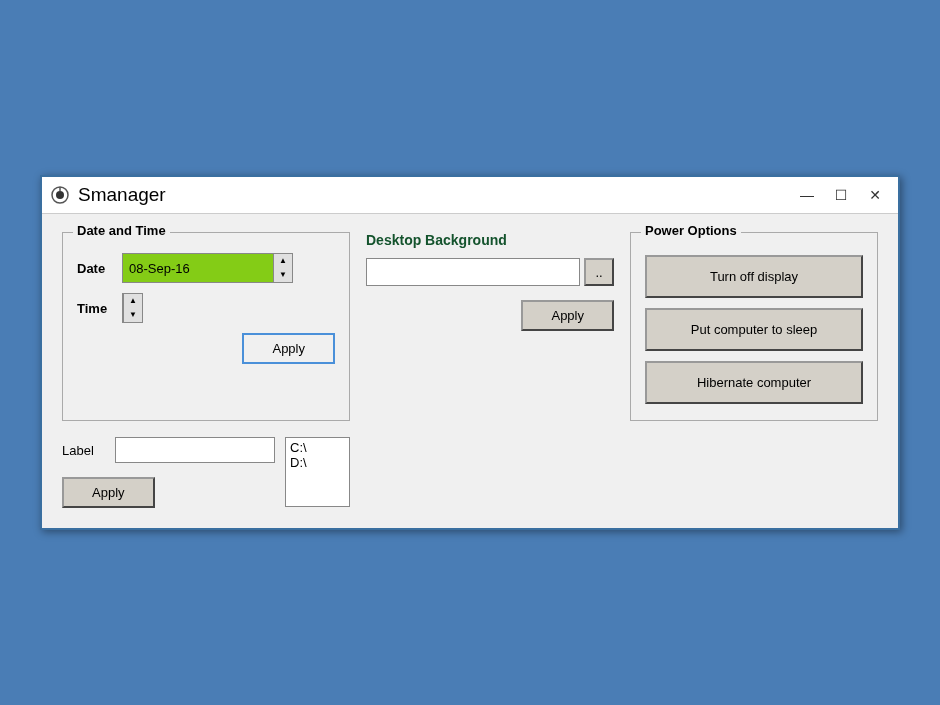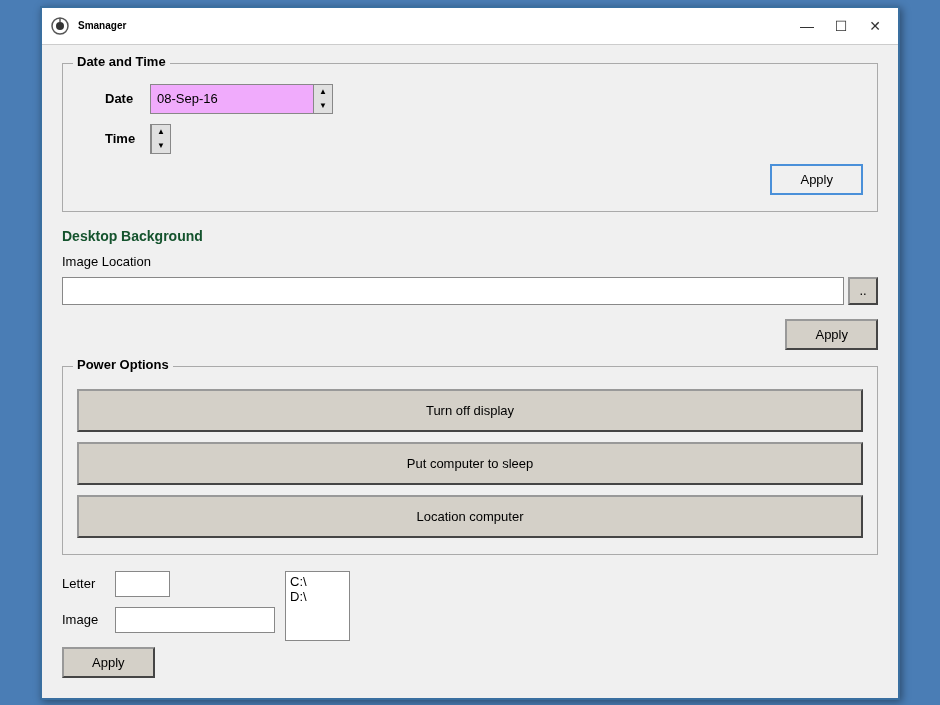--- a/index.html
+++ b/index.html
@@ -31,22 +31,22 @@
       width: 20px;
       height: 20px;
       margin-right: 8px;
       display: inline-flex;
       align-items: center;
       justify-content: center;
     }
     .title-bar-icon svg { width: 18px; height: 18px; }
     .title-bar-text {
       flex: 1;
-      font-size: 10px;
-      font-weight: bold;
+      font-size: 19px;
+      font-weight: normal;
     }
     .title-bar-controls {
       display: flex;
       gap: 4px;
     }
     .title-bar-btn {
       width: 30px;
       height: 24px;
       background: transparent;
       border: none;
@@ -54,21 +54,21 @@
       display: flex;
       align-items: center;
       justify-content: center;
       font-size: 14px;
       color: #333;
     }
 
     .content {
       padding: 18px 20px 20px 20px;
       display: grid;
-      grid-template-columns: 1fr;
+      grid-template-columns: 1fr 1fr 1fr;
       gap: 16px;
     }
 
     .panel {
       border: 1px solid #aaa;
       padding: 12px 14px 16px 14px;
       position: relative;
       background: #f0f0f0;
     }
     .panel-title {
@@ -103,22 +103,22 @@
       display: flex;
       align-items: stretch;
       border: 1px solid #888;
       background: white;
     }
     .dt-input {
       border: none;
       outline: none;
       padding: 3px 6px;
       font-size: 13px;
-      width: 162px;
-      background: #f0abfc;
+      width: 150px;
+      background: #84cc16;
     }
     .dt-spinner {
       display: flex;
       flex-direction: column;
       border-left: 1px solid #888;
     }
     .dt-spinner-btn {
       width: 18px;
       height: 14px;
       background: #e0e0e0;
@@ -275,21 +275,21 @@
       <button class="title-bar-btn">—</button>
       <button class="title-bar-btn">☐</button>
       <button class="title-bar-btn close">✕</button>
     </div>
   </div>
 
   <div class="content">
 
     <div class="panel">
       <span class="panel-title">Date and Time</span>
-      <div style="margin-top: 8px; margin-left: 28px;">
+      <div style="margin-top: 8px;">
         <div class="dt-row">
           <span class="dt-label">Date</span>
           <div class="dt-input-wrap">
             <input class="dt-input" type="text" value="08-Sep-16" style="">
             <div class="dt-spinner">
               <button class="dt-spinner-btn">▲</button>
               <button class="dt-spinner-btn">▼</button>
             </div>
           </div>
         </div>
@@ -304,49 +304,44 @@
         </div>
         <div class="dt-apply-row">
           <button class="btn-apply">Apply</button>
         </div>
       </div>
     </div>
 
     <div style="border: none; padding: 0;">
       <div class="panel-title-plain">Desktop Background</div>
       <div style="margin-top: 4px;">
-        <div class="image-loc-label">Image Location</div>
         <div class="image-loc-row">
           <input class="image-loc-input" type="text" style="">
           <button class="browse-btn">..</button>
         </div>
         <div class="db-apply-row">
           <button class="btn-apply-plain">Apply</button>
         </div>
       </div>
     </div>
 
     <div class="panel">
       <span class="panel-title">Power Options</span>
       <div style="margin-top: 10px;">
         <button class="power-btn">Turn off display</button>
         <button class="power-btn">Put computer to sleep</button>
-        <button class="power-btn">Location computer</button>
+        <button class="power-btn">Hibernate computer</button>
       </div>
     </div>
 
     <div style="border: none; padding: 0;">
       <div class="drive-content">
         <div class="drive-fields">
           <div class="drive-row">
-            <span class="drive-label-text">Letter</span>
-            <input class="drive-input-short" type="text" style="">
-          </div>
-          <div class="drive-row">
-            <span class="drive-label-text">Image</span>
+            <span class="drive-label-text">Label</span>
             <input class="drive-input-long" type="text" style="">
           </div>
           <div class="drive-apply-row">
             <button class="btn-apply-plain">Apply</button>
           </div>
         </div>
         <div class="drive-list-box">
           <div>C:\</div>
           <div>D:\</div>
         </div>

